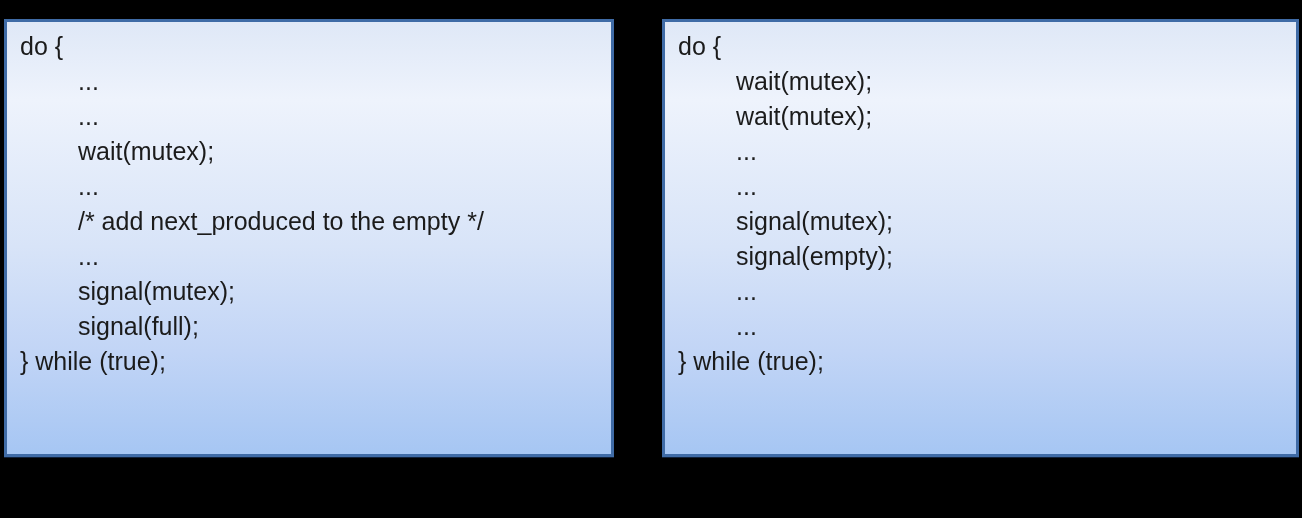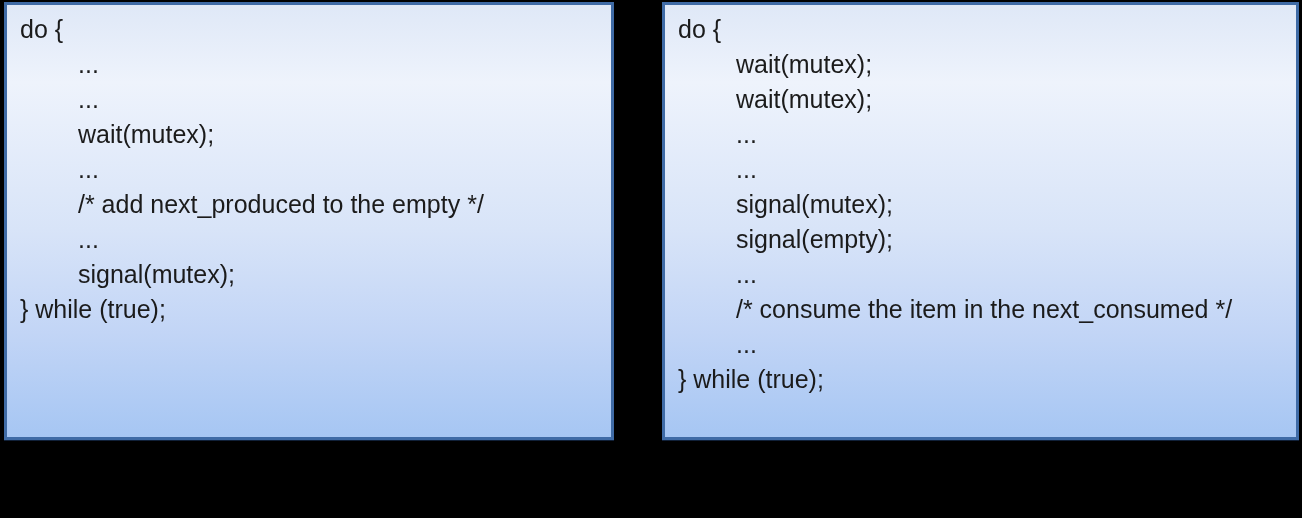--- a/index.html
+++ b/index.html
@@ -21,21 +21,21 @@
     overflow: hidden;
   }
   .slide {
     position: relative;
     width: 1302px;
     height: 518px;
     background: var(--c-background);
   }
   .codebox {
     position: absolute;
-    top: 2px;
+    top: 19px;
     height: 438px;
     border: 3px solid var(--c-border);
     background: linear-gradient(
       to bottom,
       var(--c-fill-top) 0%,
       var(--c-fill-light) 18%,
       var(--c-fill-mid) 52%,
       var(--c-fill-low) 76%,
       var(--c-fill-bottom) 100%
     );
@@ -62,31 +62,31 @@
   <div class="codebox producer">
     <div class="code-lines">
         <div class="code-line indent-0">do {</div>
         <div class="code-line indent-1">...</div>
         <div class="code-line indent-1">...</div>
         <div class="code-line indent-1">wait(mutex);</div>
         <div class="code-line indent-1">...</div>
         <div class="code-line indent-1">/* add next_produced to the empty */</div>
         <div class="code-line indent-1">...</div>
         <div class="code-line indent-1">signal(mutex);</div>
+        <div class="code-line indent-1">signal(full);</div>
         <div class="code-line indent-0">} while (true);</div>
       </div>
   </div>
   <div class="codebox consumer">
     <div class="code-lines">
         <div class="code-line indent-0">do {</div>
         <div class="code-line indent-1">wait(mutex);</div>
         <div class="code-line indent-1">wait(mutex);</div>
         <div class="code-line indent-1">...</div>
         <div class="code-line indent-1">...</div>
         <div class="code-line indent-1">signal(mutex);</div>
         <div class="code-line indent-1">signal(empty);</div>
         <div class="code-line indent-1">...</div>
-        <div class="code-line indent-1">/* consume the item in the next_consumed */</div>
         <div class="code-line indent-1">...</div>
         <div class="code-line indent-0">} while (true);</div>
       </div>
   </div>
 </div>
 
 </body></html>

